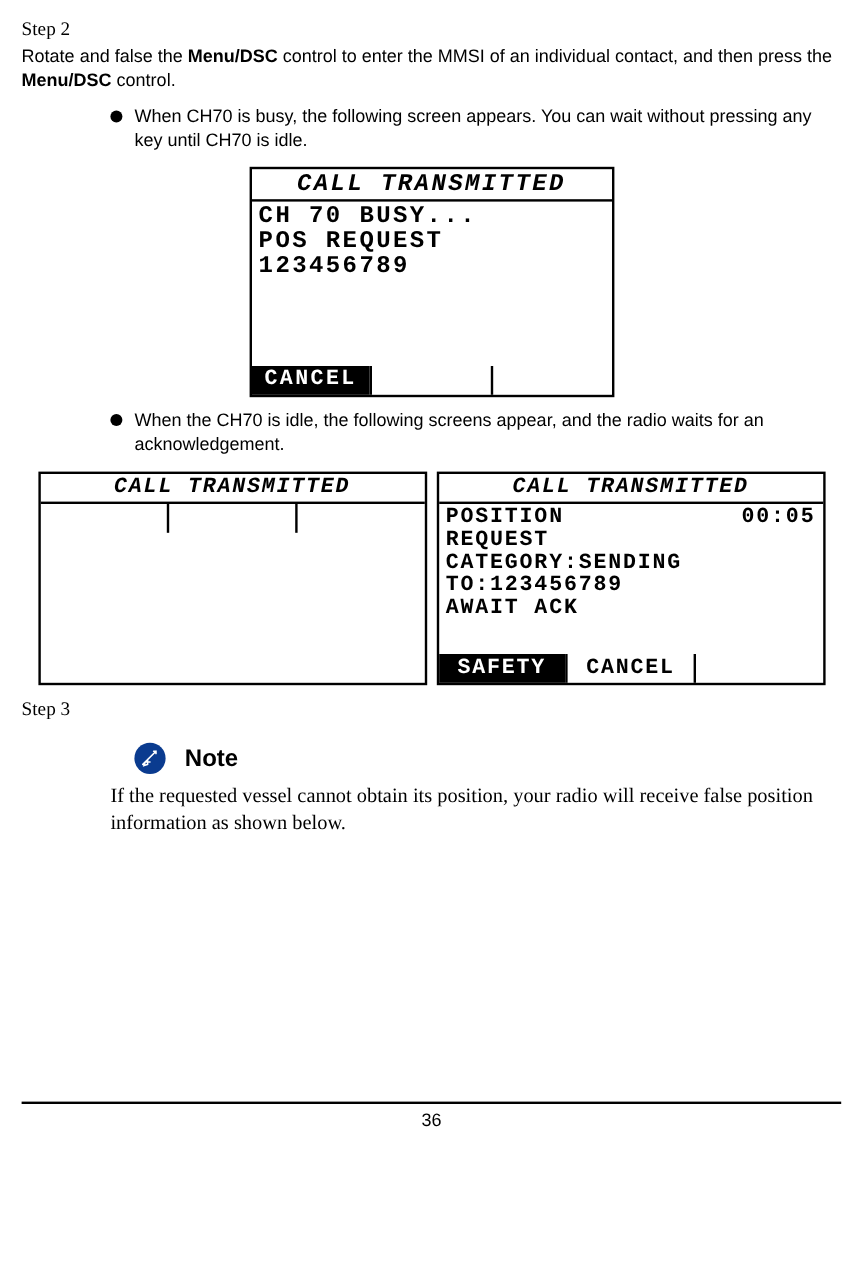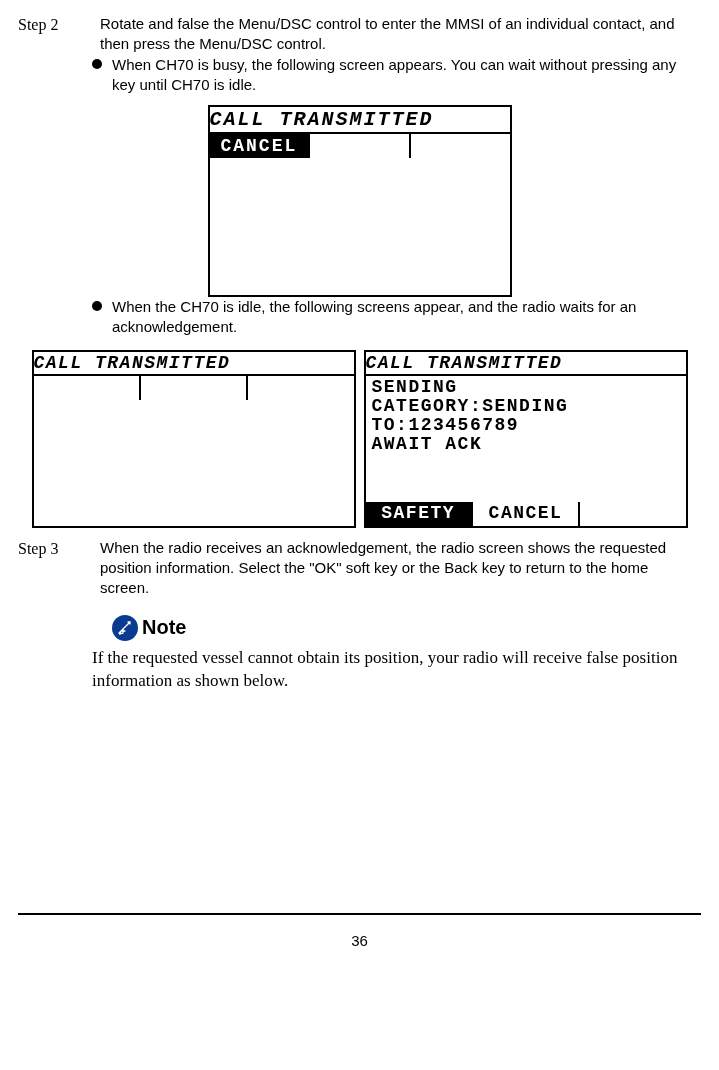--- a/index.html
+++ b/index.html
@@ -6,64 +6,66 @@
     font-family: Arial, Helvetica, sans-serif;
     font-size: 15px;
     color: #000;
     margin: 0;
     padding: 10px 18px 0 18px;
     width: 683px;
     line-height: 1.35;
   }
   .step-row {
     display: flex;
-    gap: 22px;
+    gap: 2px;
     margin-top: 4px;
+    flex-direction: column;
   }
   .step-label {
     font-family: "Times New Roman", Times, serif;
     font-size: 16px;
     width: 60px;
     flex-shrink: 0;
   }
   .step-body {
     flex: 1;
   }
   .bullet-row {
     display: flex;
     gap: 10px;
-    margin-top: 0;
+    margin-top: 10px;
     margin-left: 74px;
     justify-content: flex-end;
   }
   .bullet-dot {
     width: 10px;
     height: 10px;
     background: #000;
     border-radius: 50%;
     margin-top: 4px;
     flex-shrink: 0;
   }
   .bullet-body {
     flex: 1;
   }
-  b.heavy { font-weight: normal; }
+  b.heavy { font-weight: bold; }
   .lcd {
     border: 2px solid #000;
     background: #fff;
     font-family: "Courier New", monospace;
     font-weight: bold;
     font-size: 20px;
     letter-spacing: 2px;
     line-height: 1.05;
     position: relative;
     display: flex;
     flex-direction: column;
   }
   .lcd-title {
+    text-align: center;
     border-bottom: 2px solid #000;
     padding: 2px 0;
     font-style: italic;
   }
   .lcd-body {
     flex: 1;
     padding: 2px 6px;
     white-space: pre;
   }
   .lcd-softkeys {
@@ -90,22 +92,22 @@
   .lcd-pair {
     display: flex;
     gap: 8px;
     margin-top: 12px;
     justify-content: center;
   }
   .lcd.small { width: 300px; height: 188px; }
   .lcd.pair  { width: 320px; height: 174px; font-size: 18px; letter-spacing: 1.5px;}
   .note-head {
     display: flex;
-    align-items: flex-end;
-    gap: 4px;
+    align-items: flex-start;
+    gap: 16px;
     margin-left: 94px;
     margin-top: 16px;
   }
   .note-head .bubble {
     width: 26px; height: 26px;
     border-radius: 50%;
     background: #0a3b8f;
     display:flex;align-items:center;justify-content:center;
     color:#fff;font-size:16px;
   }
@@ -118,21 +120,21 @@
     font-family: "Times New Roman", Times, serif;
     font-size: 17px;
     margin-left: 74px;
     margin-top: 6px;
   }
   .footer {
     border-top: 2px solid #000;
     text-align: center;
     font-family: Arial, sans-serif;
     font-size: 15px;
-    padding-top: 16px;
+    padding-top: 4px;
     margin-top: 220px;
   }
 </style>
 </head>
 <body>
 
 <div class="step-row">
   <div class="step-label">Step 2</div>
   <div class="step-body">
     <span>Rotate and false the </span><b class="heavy">Menu/DSC</b><span> control to enter the MMSI of an individual contact, and then press the </span><b class="heavy">Menu/DSC</b><span> control.</span>
@@ -140,20 +142,23 @@
 </div>
 
 <div class="bullet-row">
   <div class="bullet-dot"></div>
   <div class="bullet-body">When CH70 is busy, the following screen appears. You can wait without pressing any key until CH70 is idle.</div>
 </div>
 
 <div class="lcd-wrap-center">
   <div class="lcd small">
     <div class="lcd-title">CALL TRANSMITTED</div>
+    <div class="lcd-body"><span>CH 70 BUSY...</span>
+<span>POS REQUEST</span>
+<span>123456789</span></div>
     <div class="lcd-softkeys">
       <div class="sk inv">CANCEL</div>
       <div class="sk"></div>
       <div class="sk"></div>
     </div>
   </div>
 </div>
 
 <div class="bullet-row">
   <div class="bullet-dot"></div>
@@ -164,37 +169,34 @@
   <div class="lcd pair">
     <div class="lcd-title">CALL TRANSMITTED</div>
     <div class="lcd-softkeys">
       <div class="sk"></div>
       <div class="sk"></div>
       <div class="sk"></div>
     </div>
   </div>
   <div class="lcd pair">
     <div class="lcd-title">CALL TRANSMITTED</div>
-    <div class="lcd-body"><span>SENDING</span>
+    <div class="lcd-body"><span style="display:flex;justify-content:space-between;"><span>POSITION</span><span>00:05</span></span><span>REQUEST</span>
 <span>CATEGORY:SENDING</span>
 <span>TO:123456789</span>
 <span>AWAIT ACK</span></div>
     <div class="lcd-softkeys">
       <div class="sk inv">SAFETY</div>
       <div class="sk">CANCEL</div>
       <div class="sk"></div>
     </div>
   </div>
 </div>
 
 <div class="step-row" style="margin-top:10px;justify-content:flex-end;">
   <div class="step-label">Step 3</div>
-  <div class="step-body">
-    <span>When the radio receives an acknowledgement, the radio screen shows the requested position information. Select the "OK" soft key or the </span><b class="heavy">Back</b><span> key to return to the home screen.</span>
-  </div>
 </div>
 
 <div class="note-head">
   <div class="bubble">
     <svg width="16" height="16" viewBox="0 0 16 16">
         <path d="M2 13 L13 2 M11 2 L13 2 L13 4 M6 9 L6 13 L3 14 L4 11 L8 11" stroke="#fff" stroke-width="1.3" fill="none" stroke-linecap="round"></path>
       </svg>
   </div>
   <div class="lbl">Note</div>
 </div>

